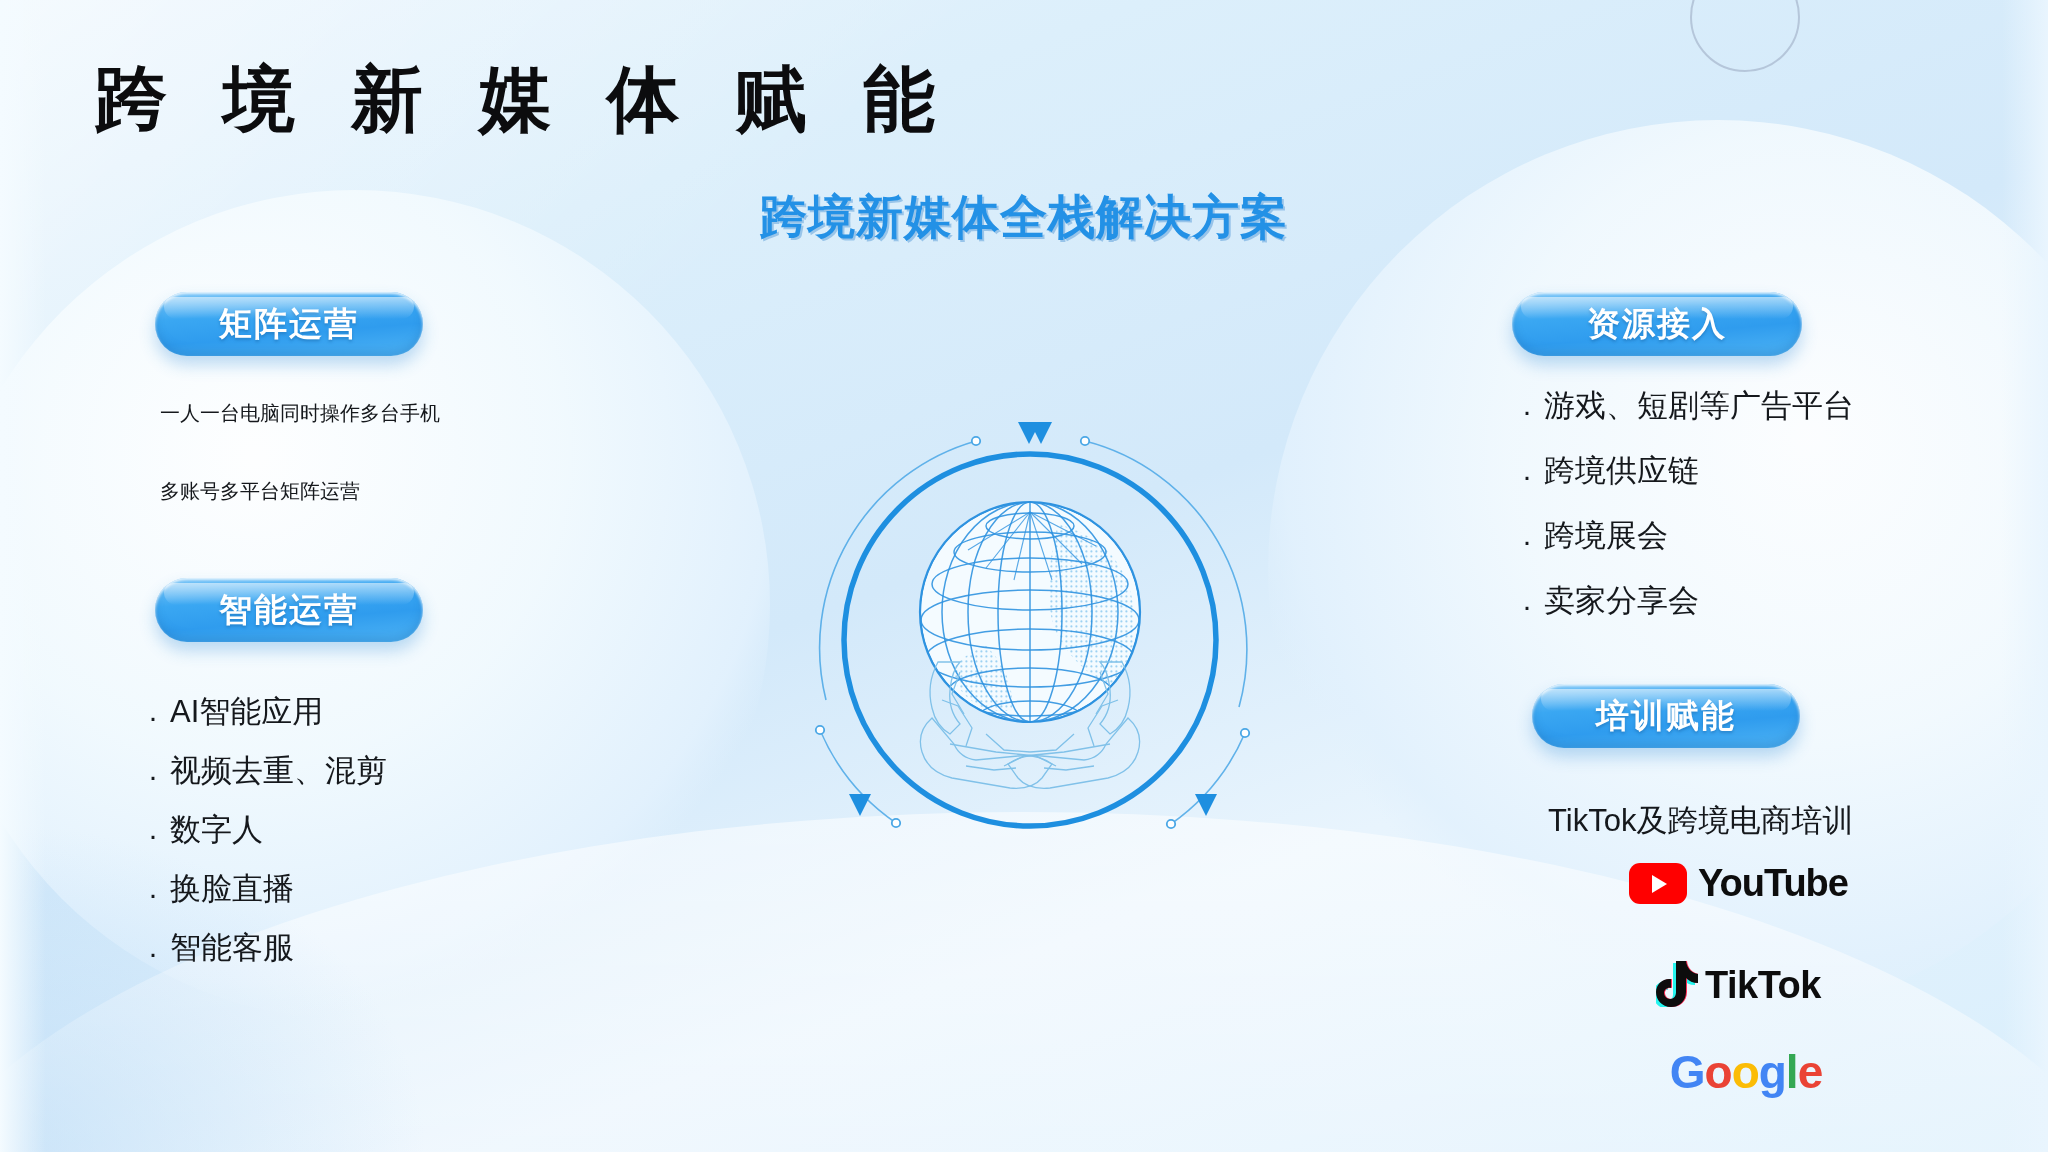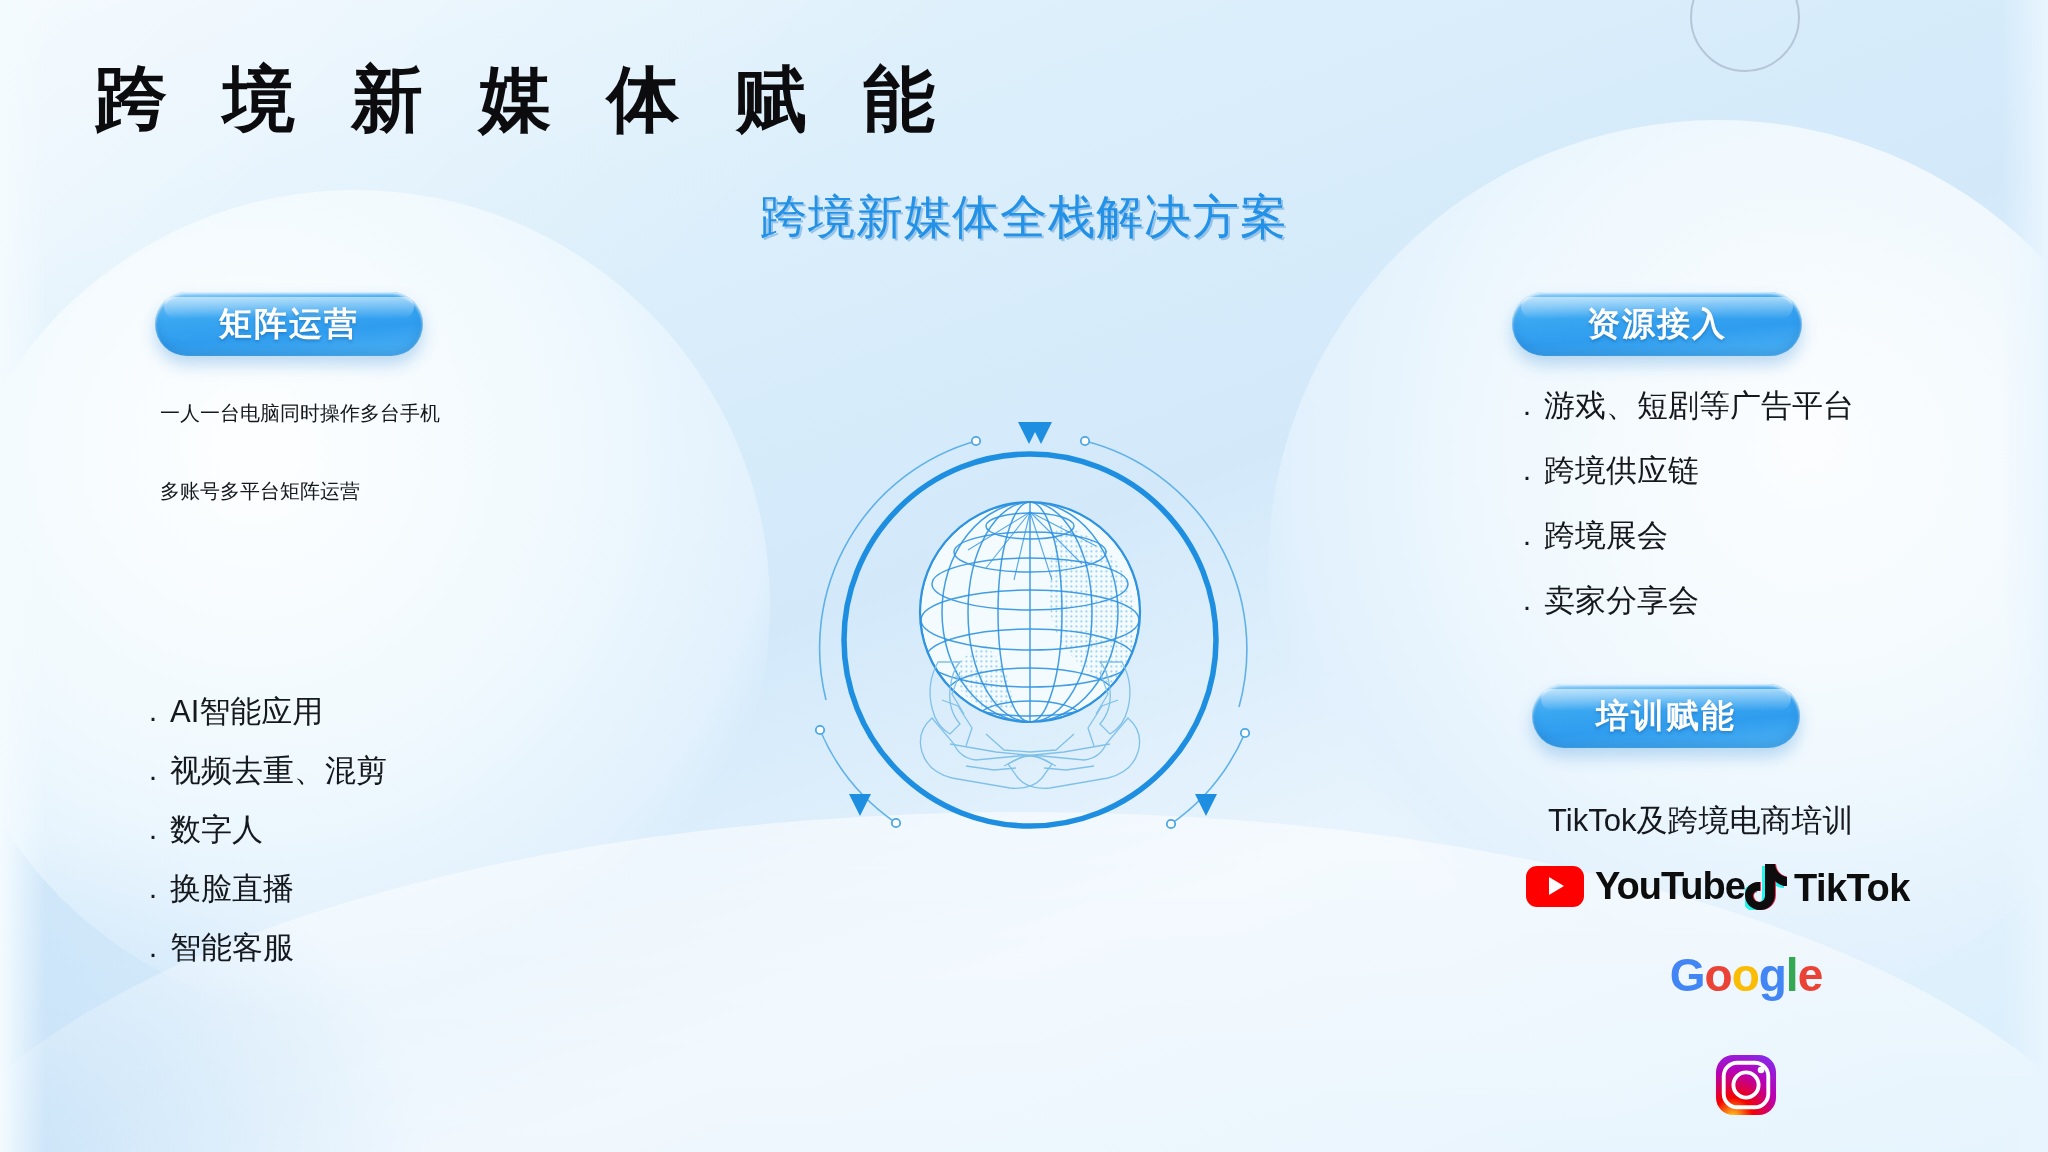--- a/index.html
+++ b/index.html
@@ -52,21 +52,21 @@
   .page-title{
     position:absolute;left:95px;top:52px;
     font-size:72px;font-weight:bold;color:#0c0c0e;
     letter-spacing:18px;white-space:nowrap;
     font-family:"Liberation Sans","DejaVu Sans",sans-serif;
   }
 
   
   .center-head{
     position:absolute;left:50%;transform:translateX(-50%);
-    text-align:left;white-space:nowrap;font-weight:normal;
+    text-align:left;white-space:nowrap;font-weight:bold;
     color:#2391e6;
     text-shadow:2px 2px 0 rgba(31,120,200,.35);
   }
   .center-head.l1{top:186px;font-size:47px;letter-spacing:1px;}
   .center-head.l2{top:314px;font-size:50px;letter-spacing:1px;}
 
   
   .pill{
     position:absolute;display:flex;align-items:center;justify-content:center;
     height:64px;border-radius:34px;
@@ -109,21 +109,21 @@
   .train-sub{
     position:absolute;left:1548px;top:800px;font-size:31px;color:#15181c;white-space:nowrap;
   }
 
   
   .globe-wrap{position:absolute;left:790px;top:400px;width:480px;height:480px;}
 
   
   .logos{position:absolute;left:1500px;top:862px;width:440px;}
   .logo-row{display:flex;align-items:center;}
-  .logo-row.r1{margin-left:26px;}
+  .logo-row.r1{gap:54px;margin-left:37px;flex-direction:column;}
   .logo-row.r2{gap:56px;margin-left:52px;margin-top:42px;align-items:center;flex-direction:column;}
 
   .yt{display:flex;align-items:center;gap:11px;}
   .yt-badge{
     width:58px;height:41px;border-radius:11px;background:#ff0000;
     display:flex;align-items:center;justify-content:center;
   }
   .yt-tri{
     width:0;height:0;border-left:15px solid #fff;
     border-top:9px solid transparent;border-bottom:9px solid transparent;
@@ -247,20 +247,23 @@
       </g>
     </svg>
   </div>
 
   <div class="pill pill-p1">
     <span>矩阵运营</span>
   </div>
   <div class="plain-line lines-l1">一人一台电脑同时操作多台手机</div>
   <div class="plain-line lines-l2">多账号多平台矩阵运营</div>
 
+  <div class="pill pill-p2">
+    <span>智能运营</span>
+  </div>
   <div class="bullets bul-left" id="left-bullets">
       <div class="row">
         <span class="dot">·</span>
         <span class="txt">AI智能应用</span>
       </div>
       <div class="row">
         <span class="dot">·</span>
         <span class="txt">视频去重、混剪</span>
       </div>
       <div class="row">

